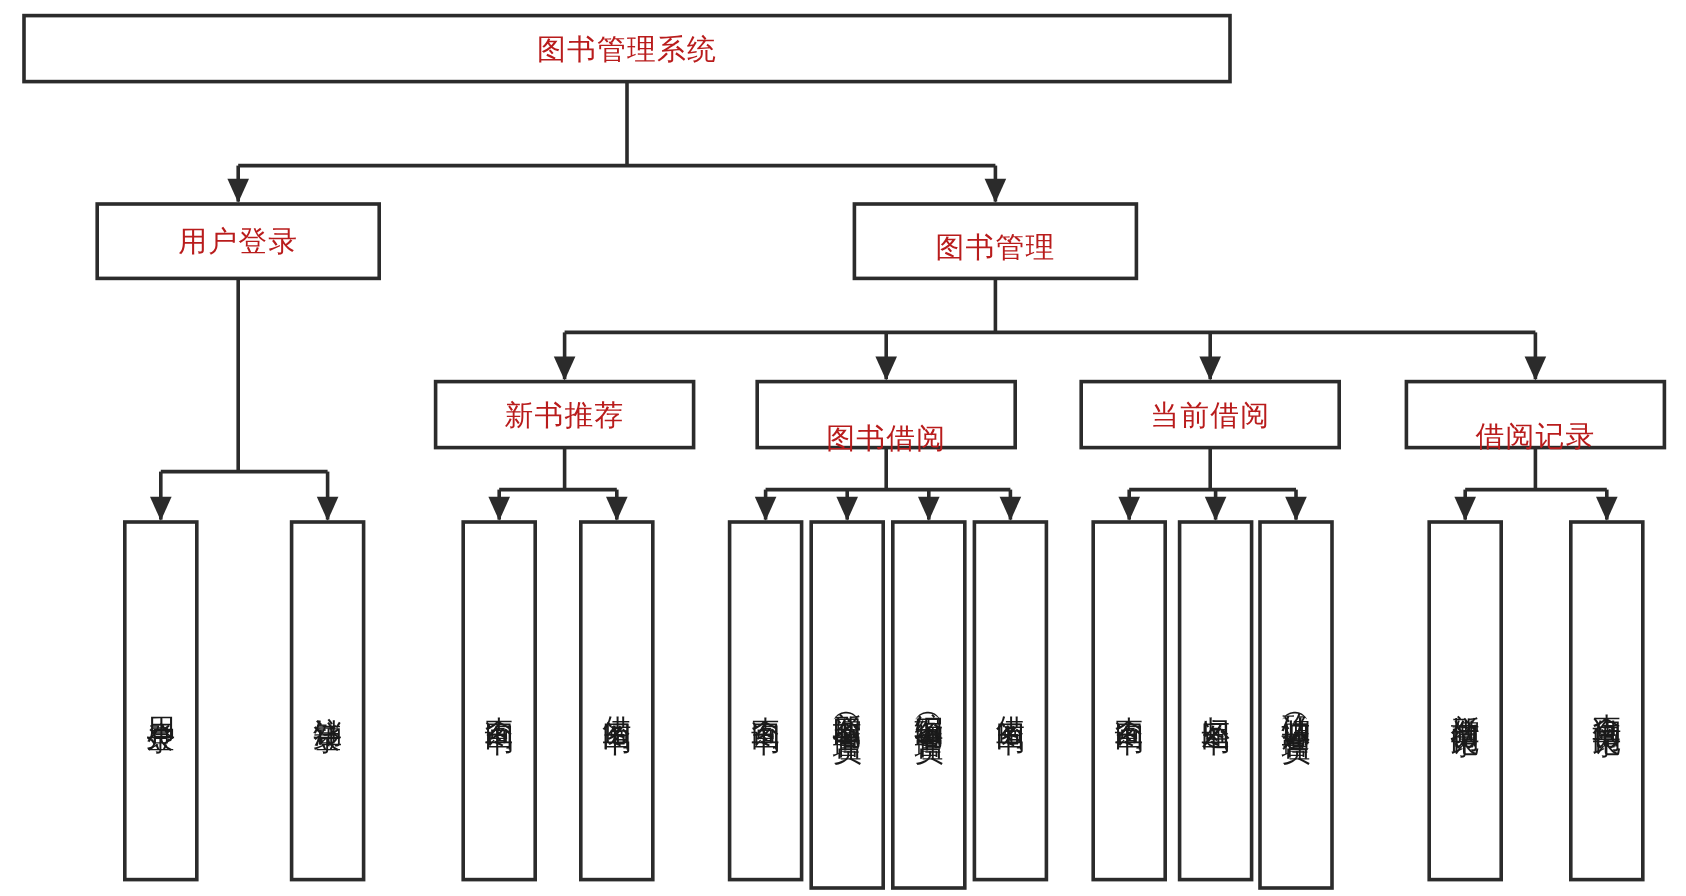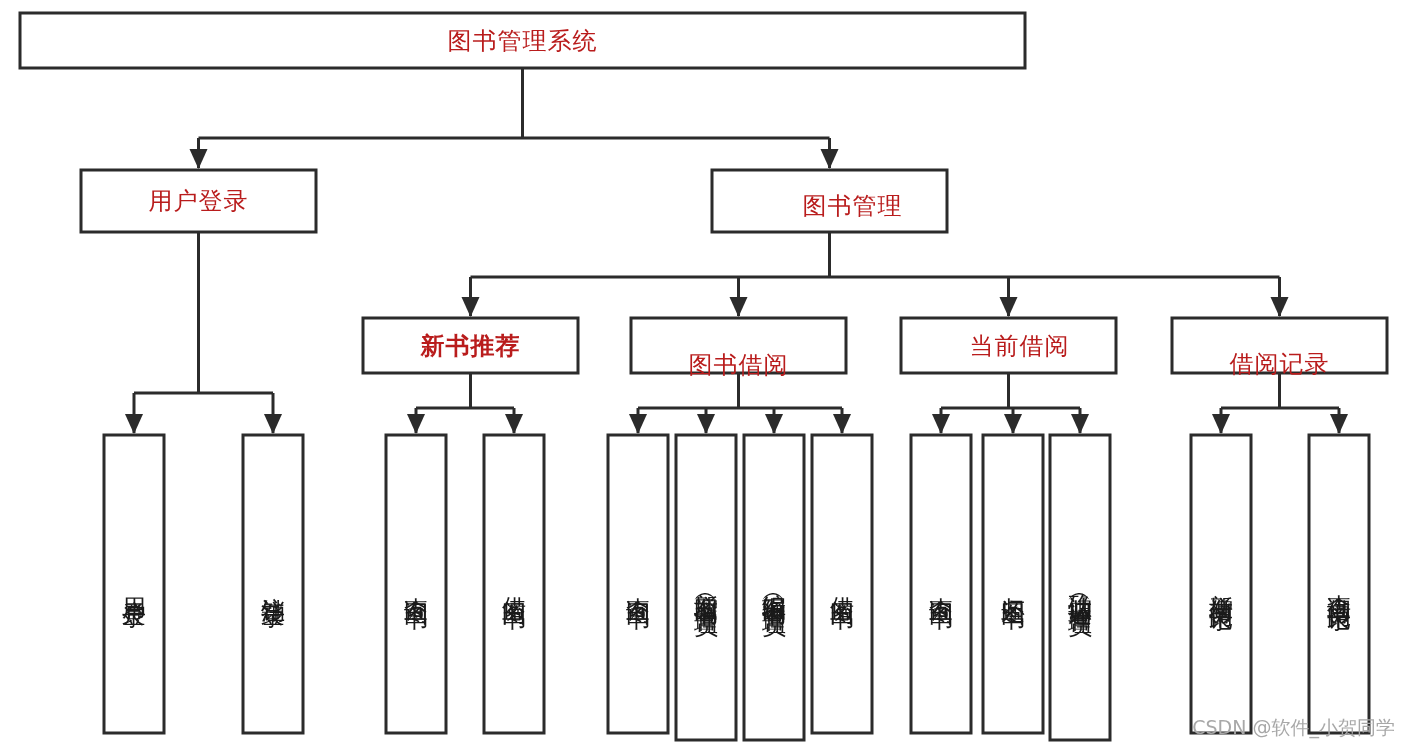--- a/index.html
+++ b/index.html
@@ -151,35 +151,34 @@
         <rect x="983" y="435" width="60" height="298" class="node-rect"></rect>
         <rect x="1050" y="435" width="60" height="305" class="node-rect"></rect>
         <rect x="1191" y="435" width="60" height="298" class="node-rect"></rect>
         <rect x="1309" y="435" width="60" height="298" class="node-rect"></rect>
       </g>
   </svg>
 
   <div id="label-layer">
       <div class="node-label-h" style="left: 20px; top: 13px; width: 1005px; height: 55px;">图书管理系统</div>
       <div class="node-label-h" style="left: 81px; top: 170px; width: 235px; height: 62px;">用户登录</div>
-      <div class="node-label-h" style="left: 712px; top: 170px; width: 235px; height: 71px; padding-left: 23px;">图书管理</div>
-      <div class="node-label-h" style="left: 363px; top: 318px; width: 215px; height: 55px; font-weight: bold;">新书推荐</div>
+      <div class="node-label-h" style="left: 712px; top: 170px; width: 235px; height: 71px;">图书管理</div>
+      <div class="node-label-h" style="left: 363px; top: 318px; width: 215px; height: 55px;">新书推荐</div>
       <div class="node-label-h" style="left: 631px; top: 337px; width: 215px; height: 55px;">图书借阅</div>
-      <div class="node-label-h" style="left: 901px; top: 318px; width: 215px; height: 55px; margin-left: 11px;">当前借阅</div>
+      <div class="node-label-h" style="left: 901px; top: 318px; width: 215px; height: 55px;">当前借阅</div>
       <div class="node-label-h" style="left: 1172px; top: 336px; width: 215px; height: 55px;">借阅记录</div>
       <div class="node-label-v" style="left: 104px; top: 435px; width: 60px; height: 298px;">用户登录</div>
       <div class="node-label-v" style="left: 243px; top: 435px; width: 60px; height: 298px;">注销登录</div>
       <div class="node-label-v" style="left: 386px; top: 435px; width: 60px; height: 298px;">查询图书</div>
       <div class="node-label-v" style="left: 484px; top: 435px; width: 60px; height: 298px;">借阅图书</div>
       <div class="node-label-v" style="left: 608px; top: 435px; width: 60px; height: 298px;">查询图书</div>
       <div class="node-label-v" style="left: 676px; top: 435px; width: 60px; height: 305px;">新增图书（管理员）</div>
       <div class="node-label-v" style="left: 744px; top: 435px; width: 60px; height: 305px;">编辑图书（管理员）</div>
       <div class="node-label-v" style="left: 812px; top: 435px; width: 60px; height: 298px;">借阅图书</div>
       <div class="node-label-v" style="left: 911px; top: 435px; width: 60px; height: 298px;">查询图书</div>
       <div class="node-label-v" style="left: 983px; top: 435px; width: 60px; height: 298px;">归还图书</div>
       <div class="node-label-v" style="left: 1050px; top: 435px; width: 60px; height: 305px;">确认归还（管理员）</div>
       <div class="node-label-v" style="left: 1191px; top: 435px; width: 60px; height: 298px;">新增借阅记录</div>
       <div class="node-label-v" style="left: 1309px; top: 435px; width: 60px; height: 298px;">查询借阅记录</div>
     </div>
 
-  <div class="watermark">CSDN @软件_小贺同学</div>
 
 </div>
 
 </body></html>

